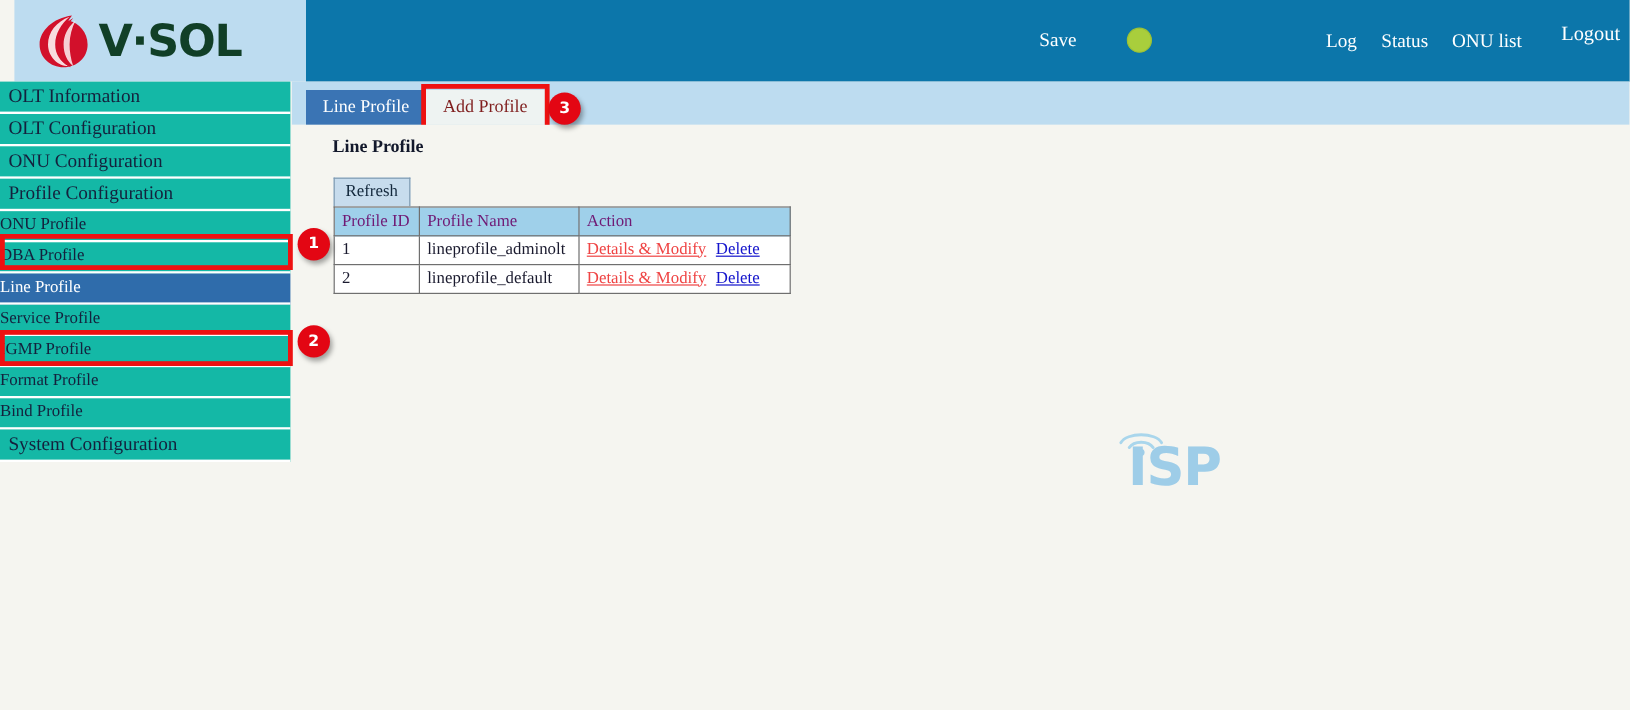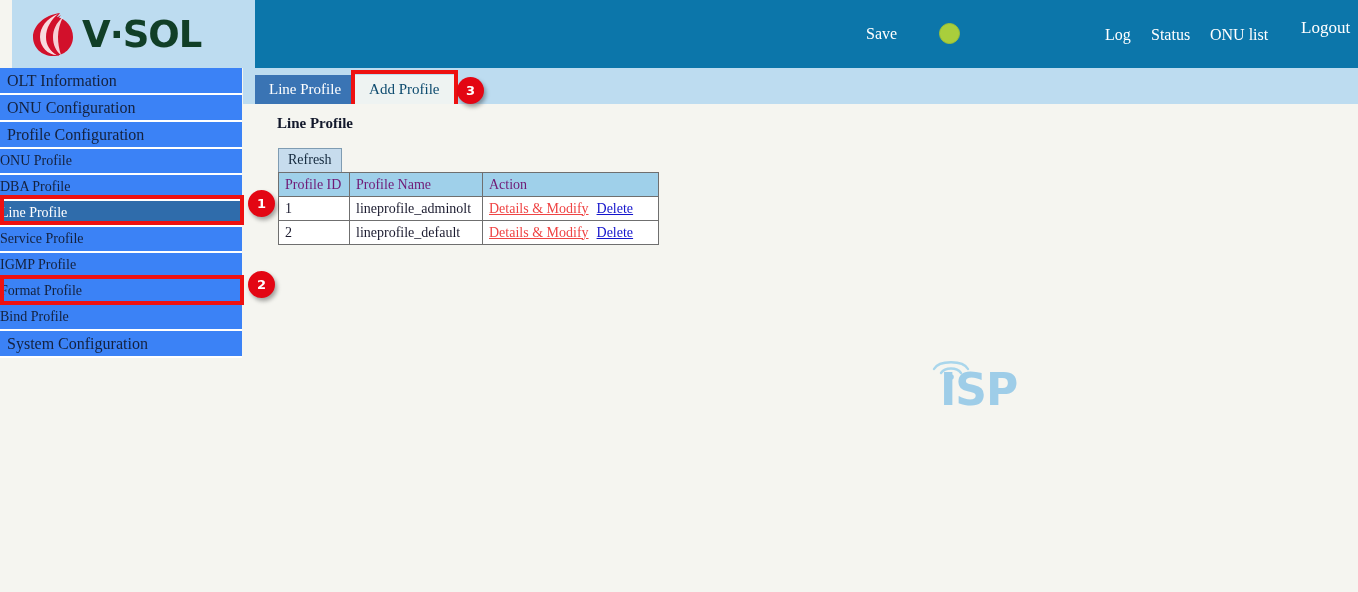--- a/index.html
+++ b/index.html
@@ -100,21 +100,21 @@
     box-sizing: border-box;
     cursor: pointer;
     white-space: nowrap;
   }
   .tab.active {
     background: #3a74b4;
     color: #ffffff;
   }
   .tab.inactive {
     background: #eef3f2;
-    color: #0c4a6e;
+    color: #7f1d1d;
   }
   #tab-add-wrap {
     position: relative;
   }
   
   #annot-box-3 {
     position: absolute;
     left: -4px; top: -5px;
     width: calc(100% + 8px);
     height: 39px;
@@ -129,21 +129,21 @@
     left: 0; top: 68px;
     width: 243px;
     height: 524px;
     background: #f5f5f0;
   }
   .menu-item {
     position: relative;
     width: 242px;
     height: 25px;
     line-height: 25px;
-    background: #3b82f6;
+    background: #14b8a6;
     border-bottom: 2px solid #ffffff;
     box-sizing: border-box;
     color: #14213d;
     cursor: pointer;
     white-space: nowrap;
     overflow: hidden;
   }
   .menu-item.top {
     font-size: 16px;
     padding-left: 7px;
@@ -311,20 +311,21 @@
     <div class="tab active">Line Profile</div>
     <div id="tab-add-wrap">
       <div class="tab inactive">Add Profile</div>
       <div id="annot-box-3"></div>
     </div>
   </div>
 </div>
 
 <div id="sidebar">
   <div class="menu-item top">OLT Information</div>
+  <div class="menu-item top">OLT Configuration</div>
   <div class="menu-item top">ONU Configuration</div>
   <div class="menu-item top">Profile Configuration</div>
   <div class="menu-item sub">ONU Profile</div>
   <div class="menu-item sub">DBA Profile</div>
   <div class="menu-item sub selected">Line Profile</div>
   <div class="menu-item sub">Service Profile</div>
   <div class="menu-item sub">IGMP Profile</div>
   <div class="menu-item sub">Format Profile</div>
   <div class="menu-item sub">Bind Profile</div>
   <div class="menu-item top">System Configuration</div>

